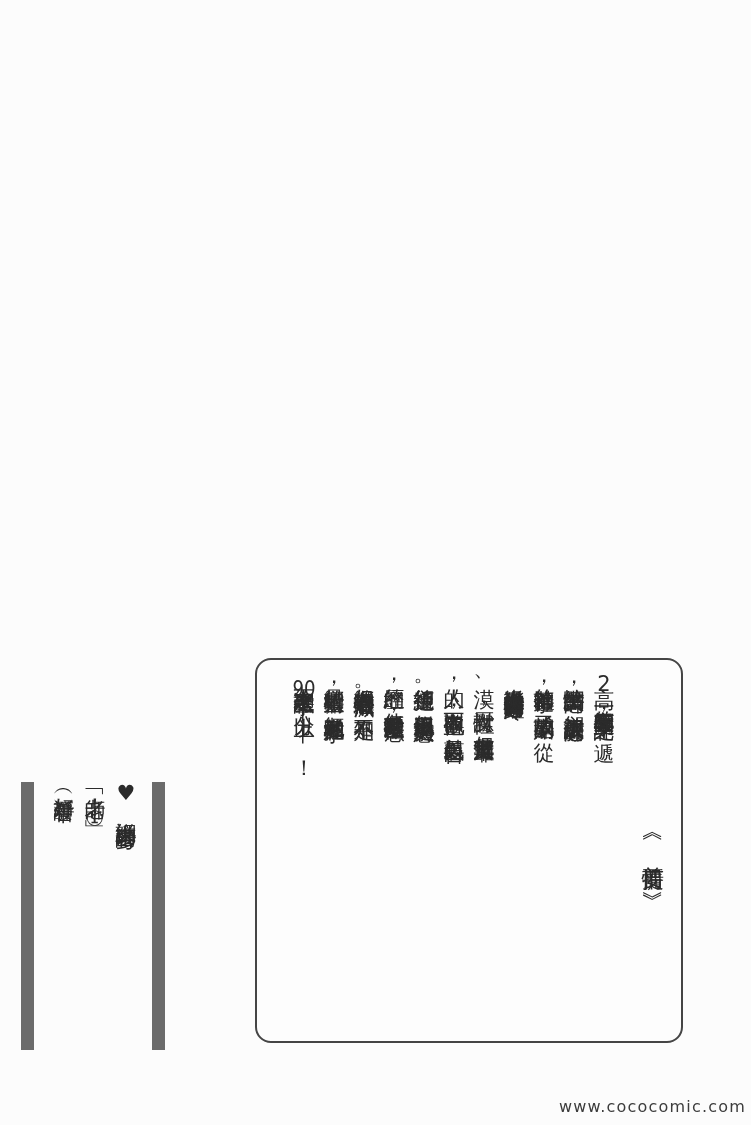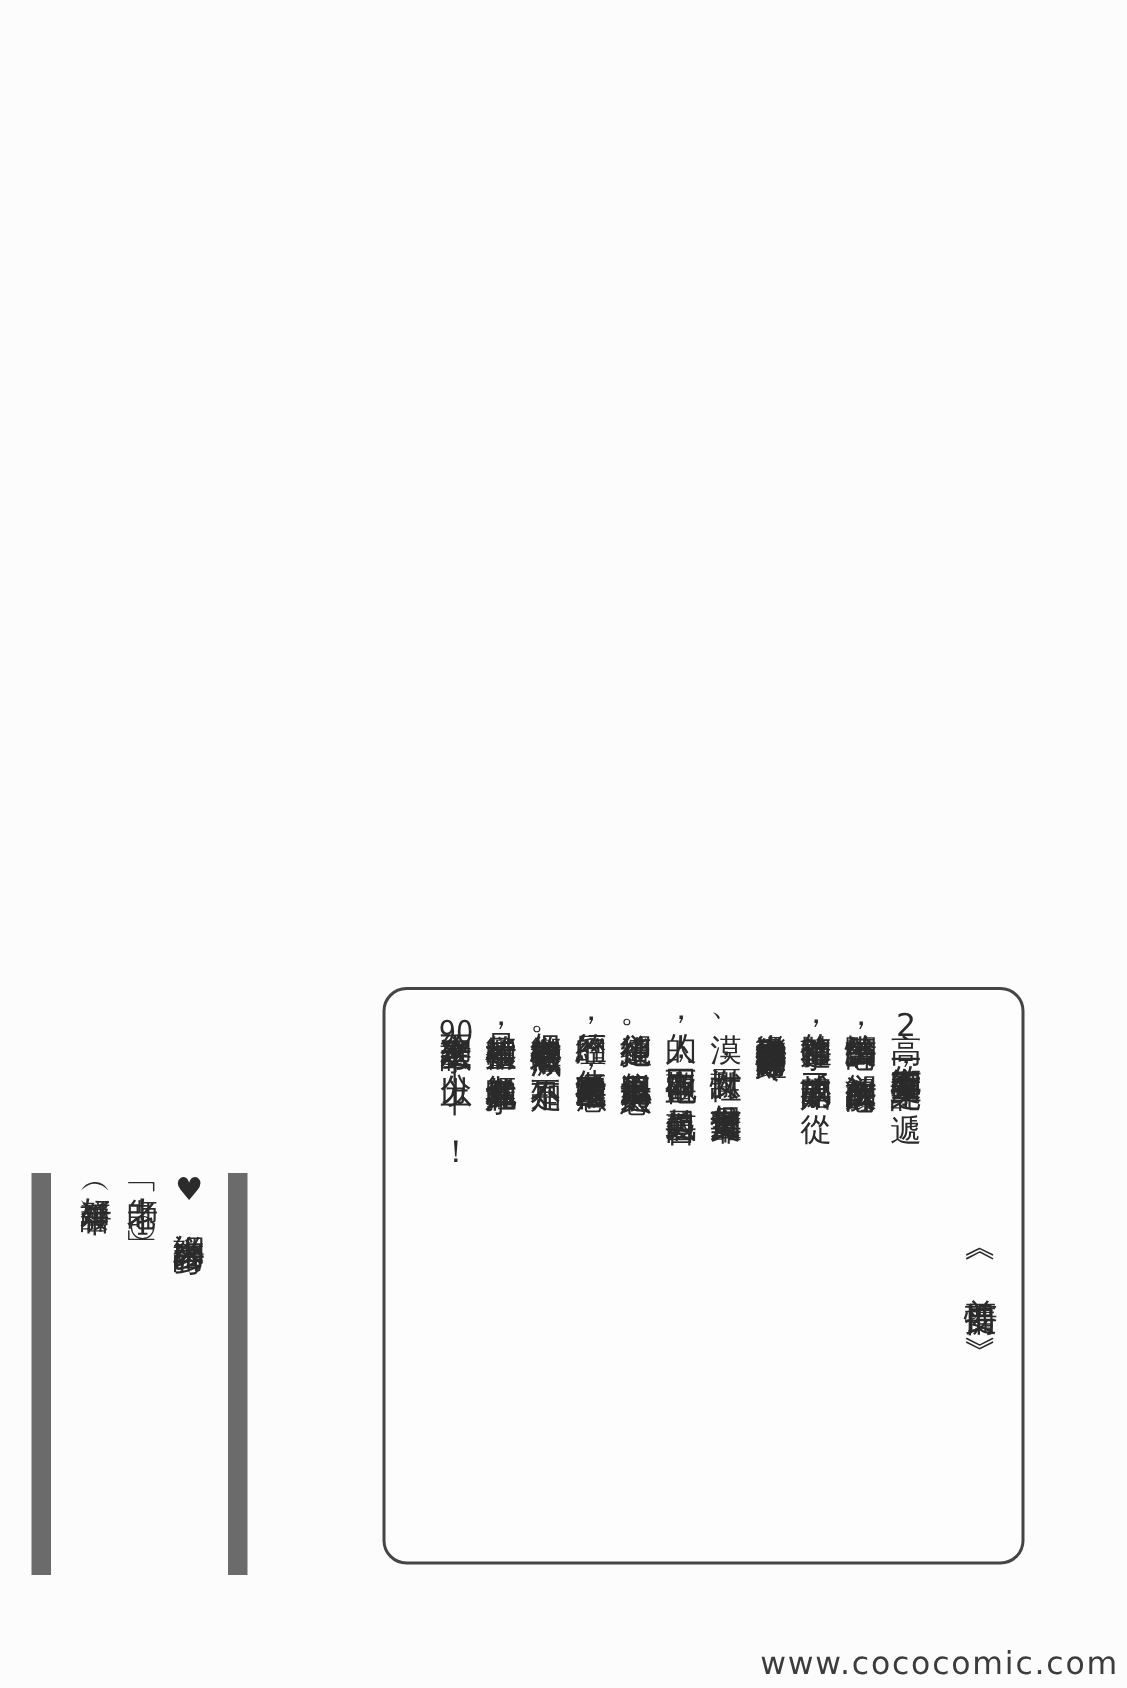--- a/index.html
+++ b/index.html
@@ -86,21 +86,21 @@
     background: #6b6b6b;
   }
   .side-bar.left  { left: 21px; }
   .side-bar.right { left: 152px; }
 
   
   .watermark {
     position: absolute;
     top: 1097px;
     right: 5px;
-    font-size: 21px;
+    font-size: 16px;
     letter-spacing: 1.2px;
     color: #3c3c3c;
     font-family: "DejaVu Sans", sans-serif;
   }
 </style>
 </head>
 <body>
 
 <div class="summary-box">
   <div class="title-col">《　前情提要　》</div>

